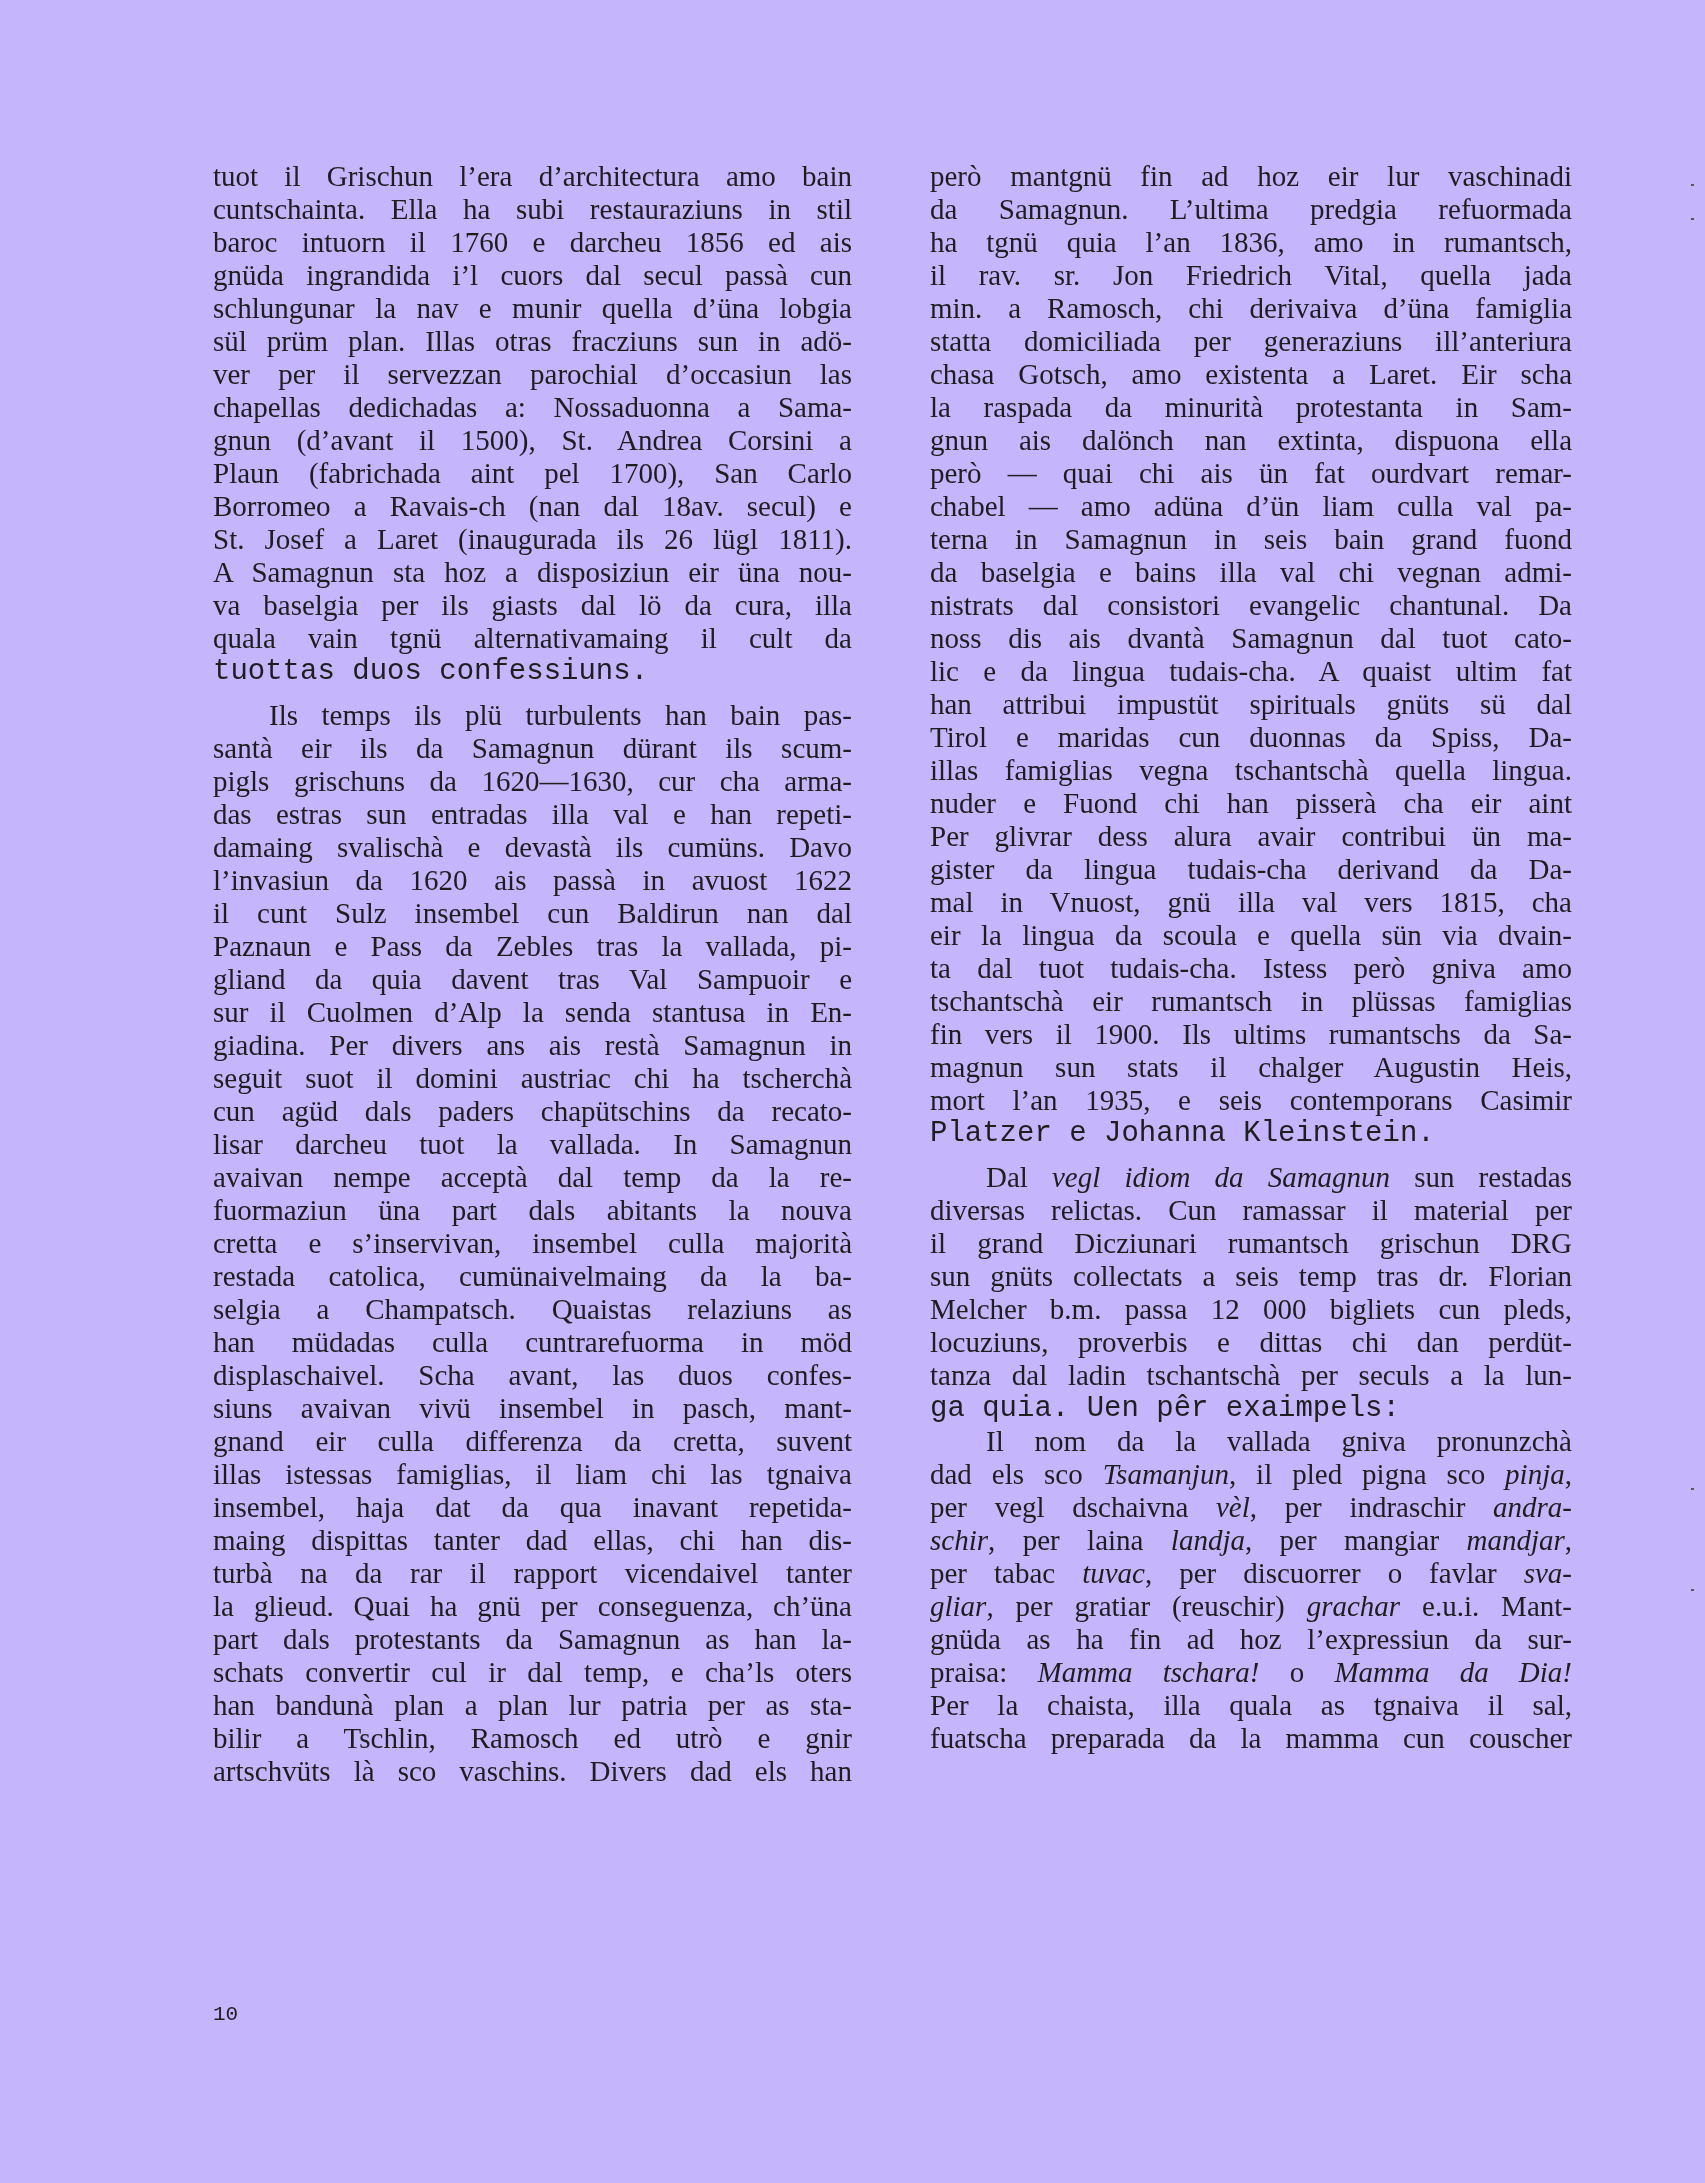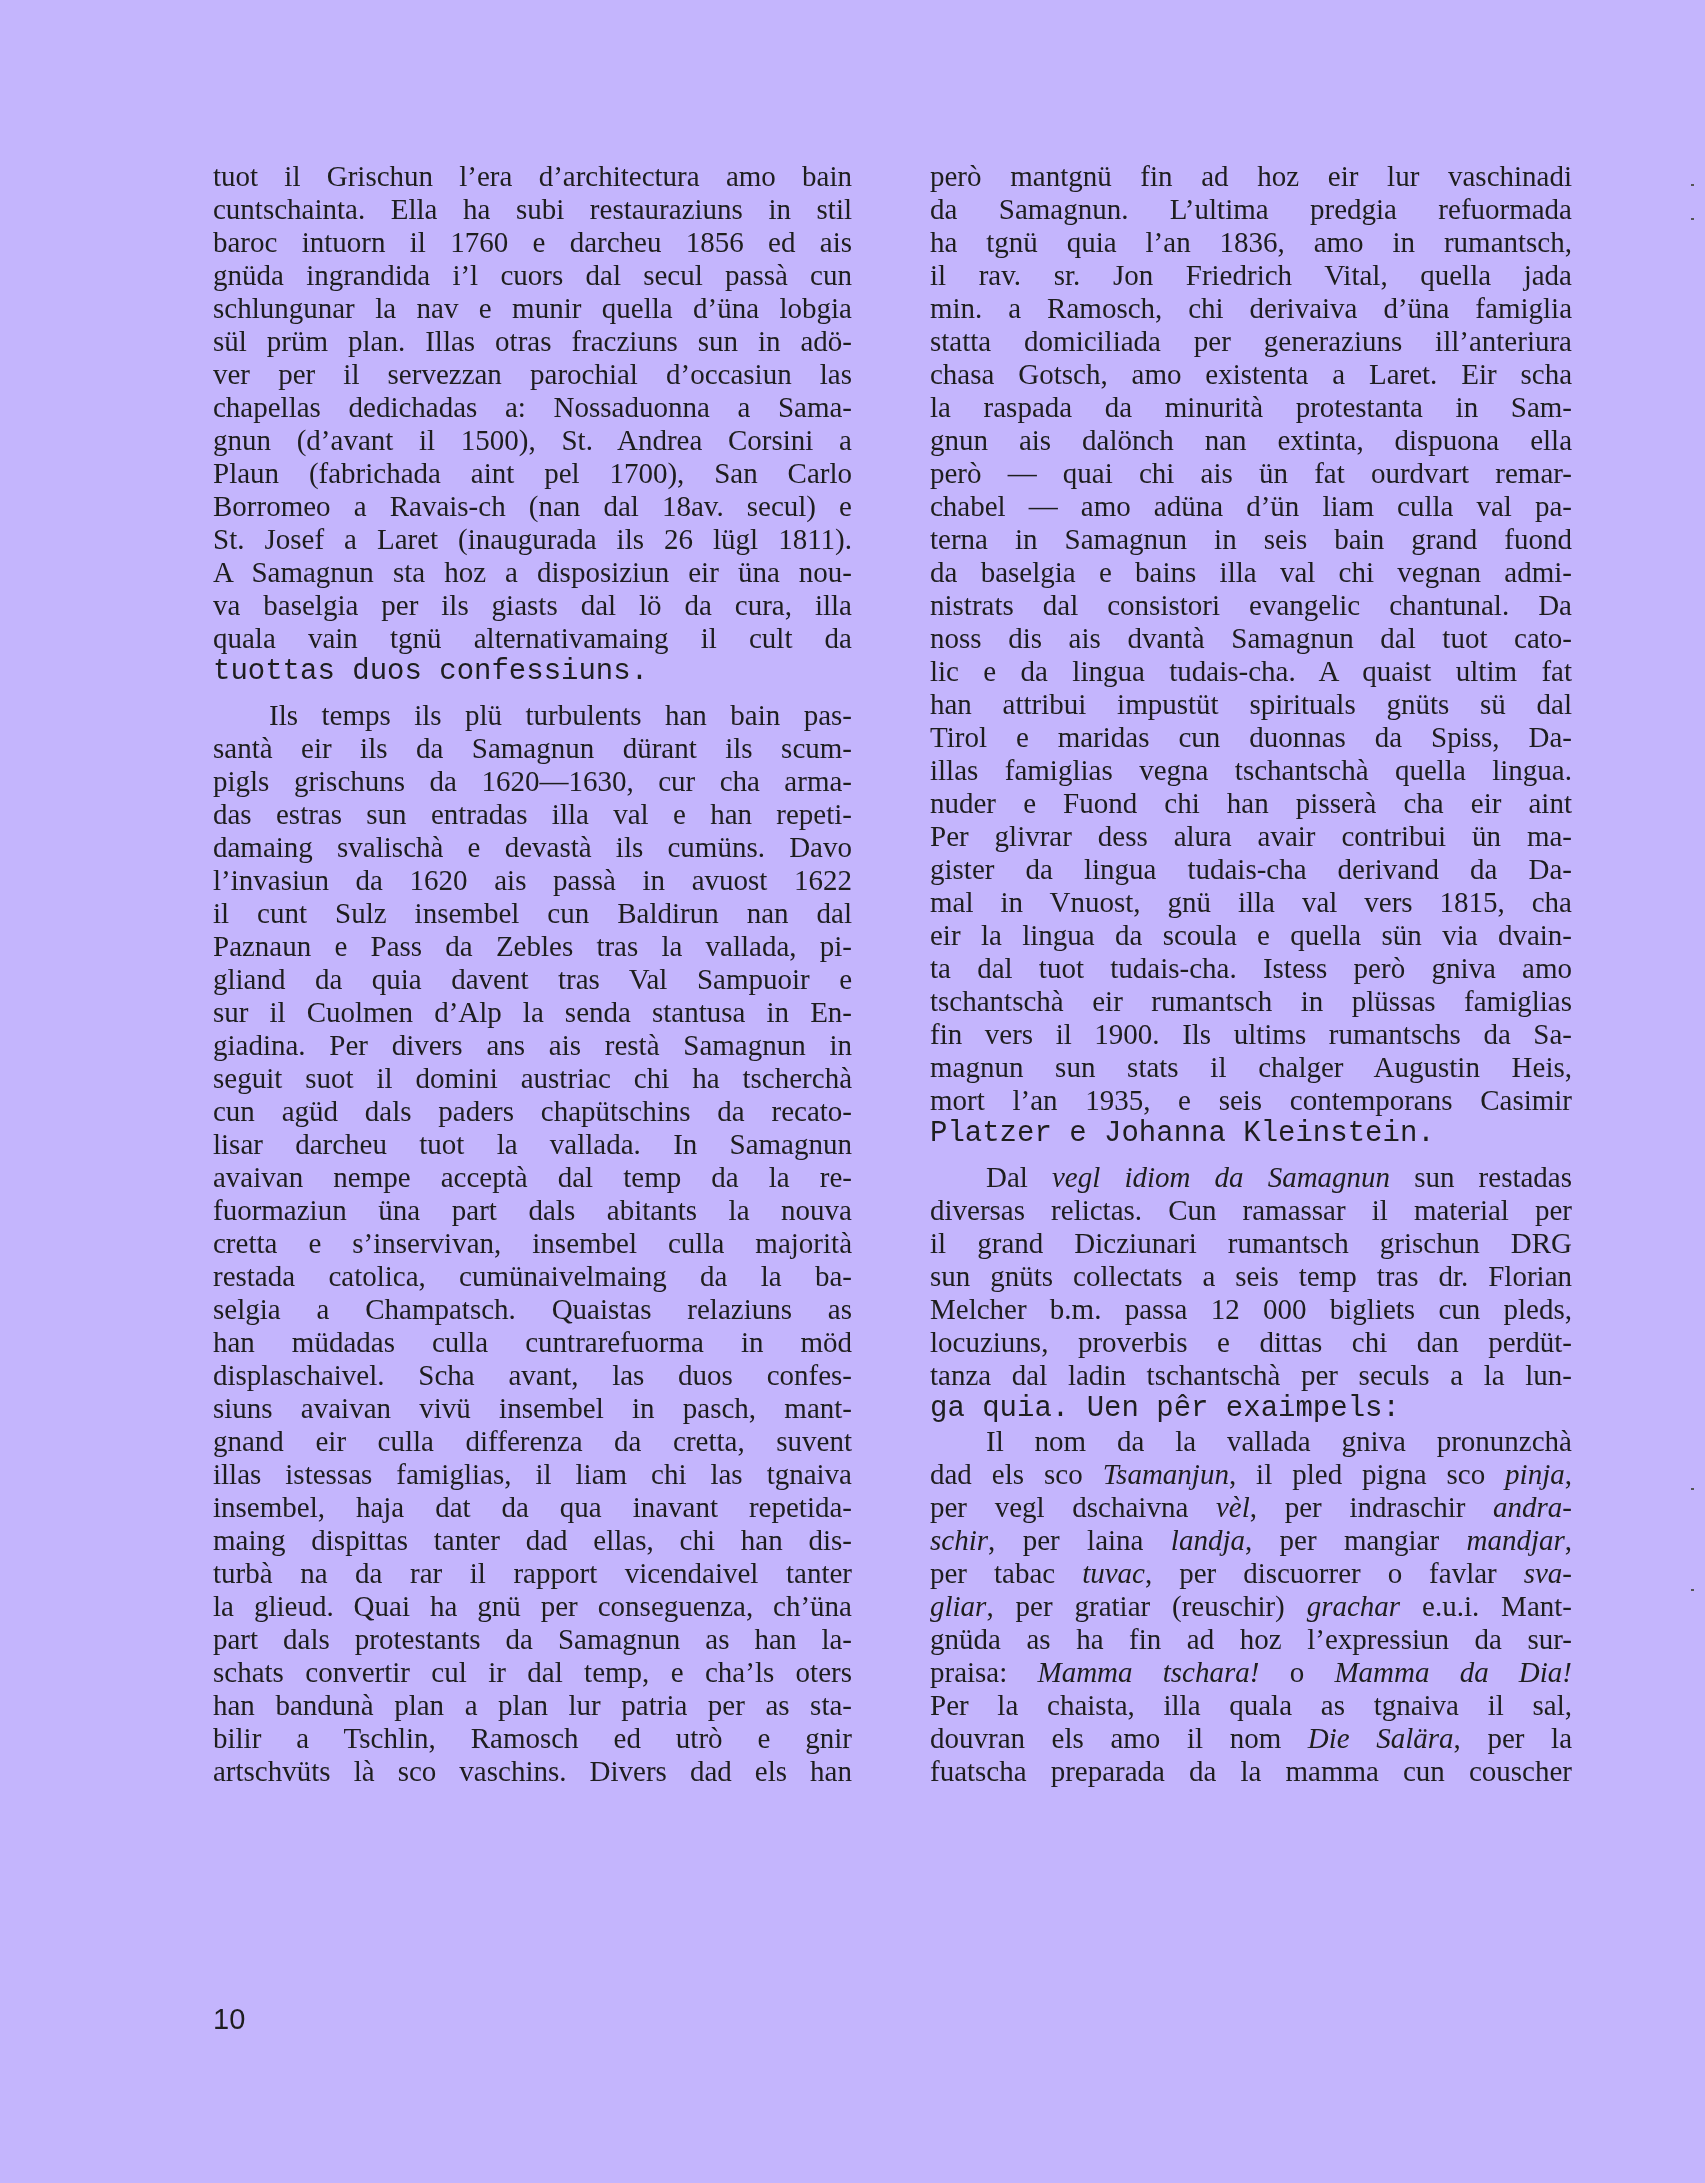--- a/index.html
+++ b/index.html
@@ -17,22 +17,22 @@
   .line {
     display: block; white-space: nowrap; height: 33px;
     text-align: justify; text-align-last: justify;
     overflow: visible;
   }
   .line.last { text-align-last: left; font-family: Liberation Mono, monospace; }
   .line.indent { padding-left: 56px; }
   .it { font-style: italic; }
   .page-number {
     position: absolute; left: 213px; top: 2003px;
-    font-family: Liberation Sans, sans-serif;
-    font-size: 29px; color: #1e1e1e;
+    font-family: Liberation Mono, monospace;
+    font-size: 21px; color: #1e1e1e;
   }
   .scan-mark { position: absolute; width: 3px; height: 2.3px; background: #555; }
 </style>
 </head>
 <body>
 
 <div class="page">
   <div class="column col-left">
       <div class="para">
         <span class="line"><span>tuot il Grischun l’era d’architectura amo bain</span></span>
@@ -134,21 +134,20 @@
       <div class="para" style="margin-top: 0px;">
         <span class="line indent"><span>Il nom da la vallada gniva pronunzchà</span></span>
         <span class="line"><span>dad els sco </span><span class="it">Tsamanjun</span><span>, il pled pigna sco </span><span class="it">pinja</span><span>,</span></span>
         <span class="line"><span>per vegl dschaivna </span><span class="it">vèl</span><span>, per indraschir </span><span class="it">andra-</span></span>
         <span class="line"><span class="it">schir</span><span>, per laina </span><span class="it">landja</span><span>, per mangiar </span><span class="it">mandjar</span><span>,</span></span>
         <span class="line"><span>per tabac </span><span class="it">tuvac</span><span>, per discuorrer o favlar </span><span class="it">sva-</span></span>
         <span class="line"><span class="it">gliar</span><span>, per gratiar (reuschir) </span><span class="it">grachar</span><span> e.u.i. Mant-</span></span>
         <span class="line"><span>gnüda as ha fin ad hoz l’expressiun da sur-</span></span>
         <span class="line"><span>praisa: </span><span class="it">Mamma tschara!</span><span> o </span><span class="it">Mamma da Dia!</span></span>
         <span class="line"><span>Per la chaista, illa quala as tgnaiva il sal,</span></span>
-        <span class="line"><span>douvran els amo il nom </span><span class="it">Die Salära</span><span>, per la</span></span>
         <span class="line"><span>fuatscha preparada da la mamma cun couscher</span></span>
       </div>
     </div>
   <div class="page-number">10</div>
   <span class="scan-mark" style="left:1691px;top:184px;"></span>
   <span class="scan-mark" style="left:1691px;top:218px;"></span>
   <span class="scan-mark" style="left:1691px;top:1488px;"></span>
   <span class="scan-mark" style="left:1691px;top:1589px;"></span>
 </div>
 

